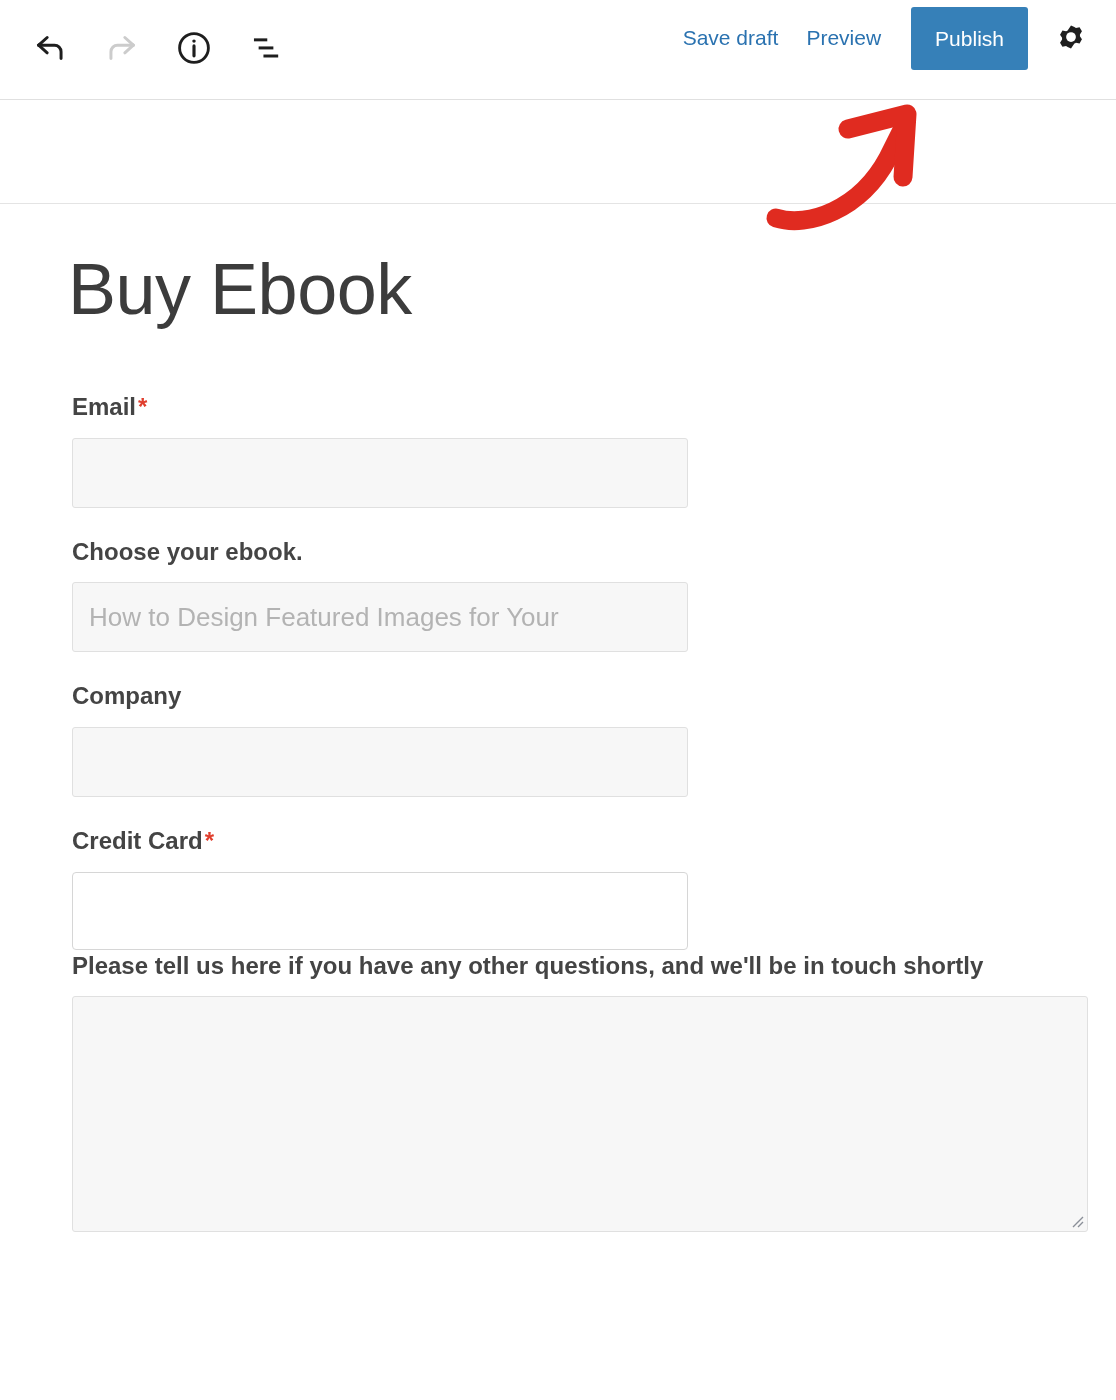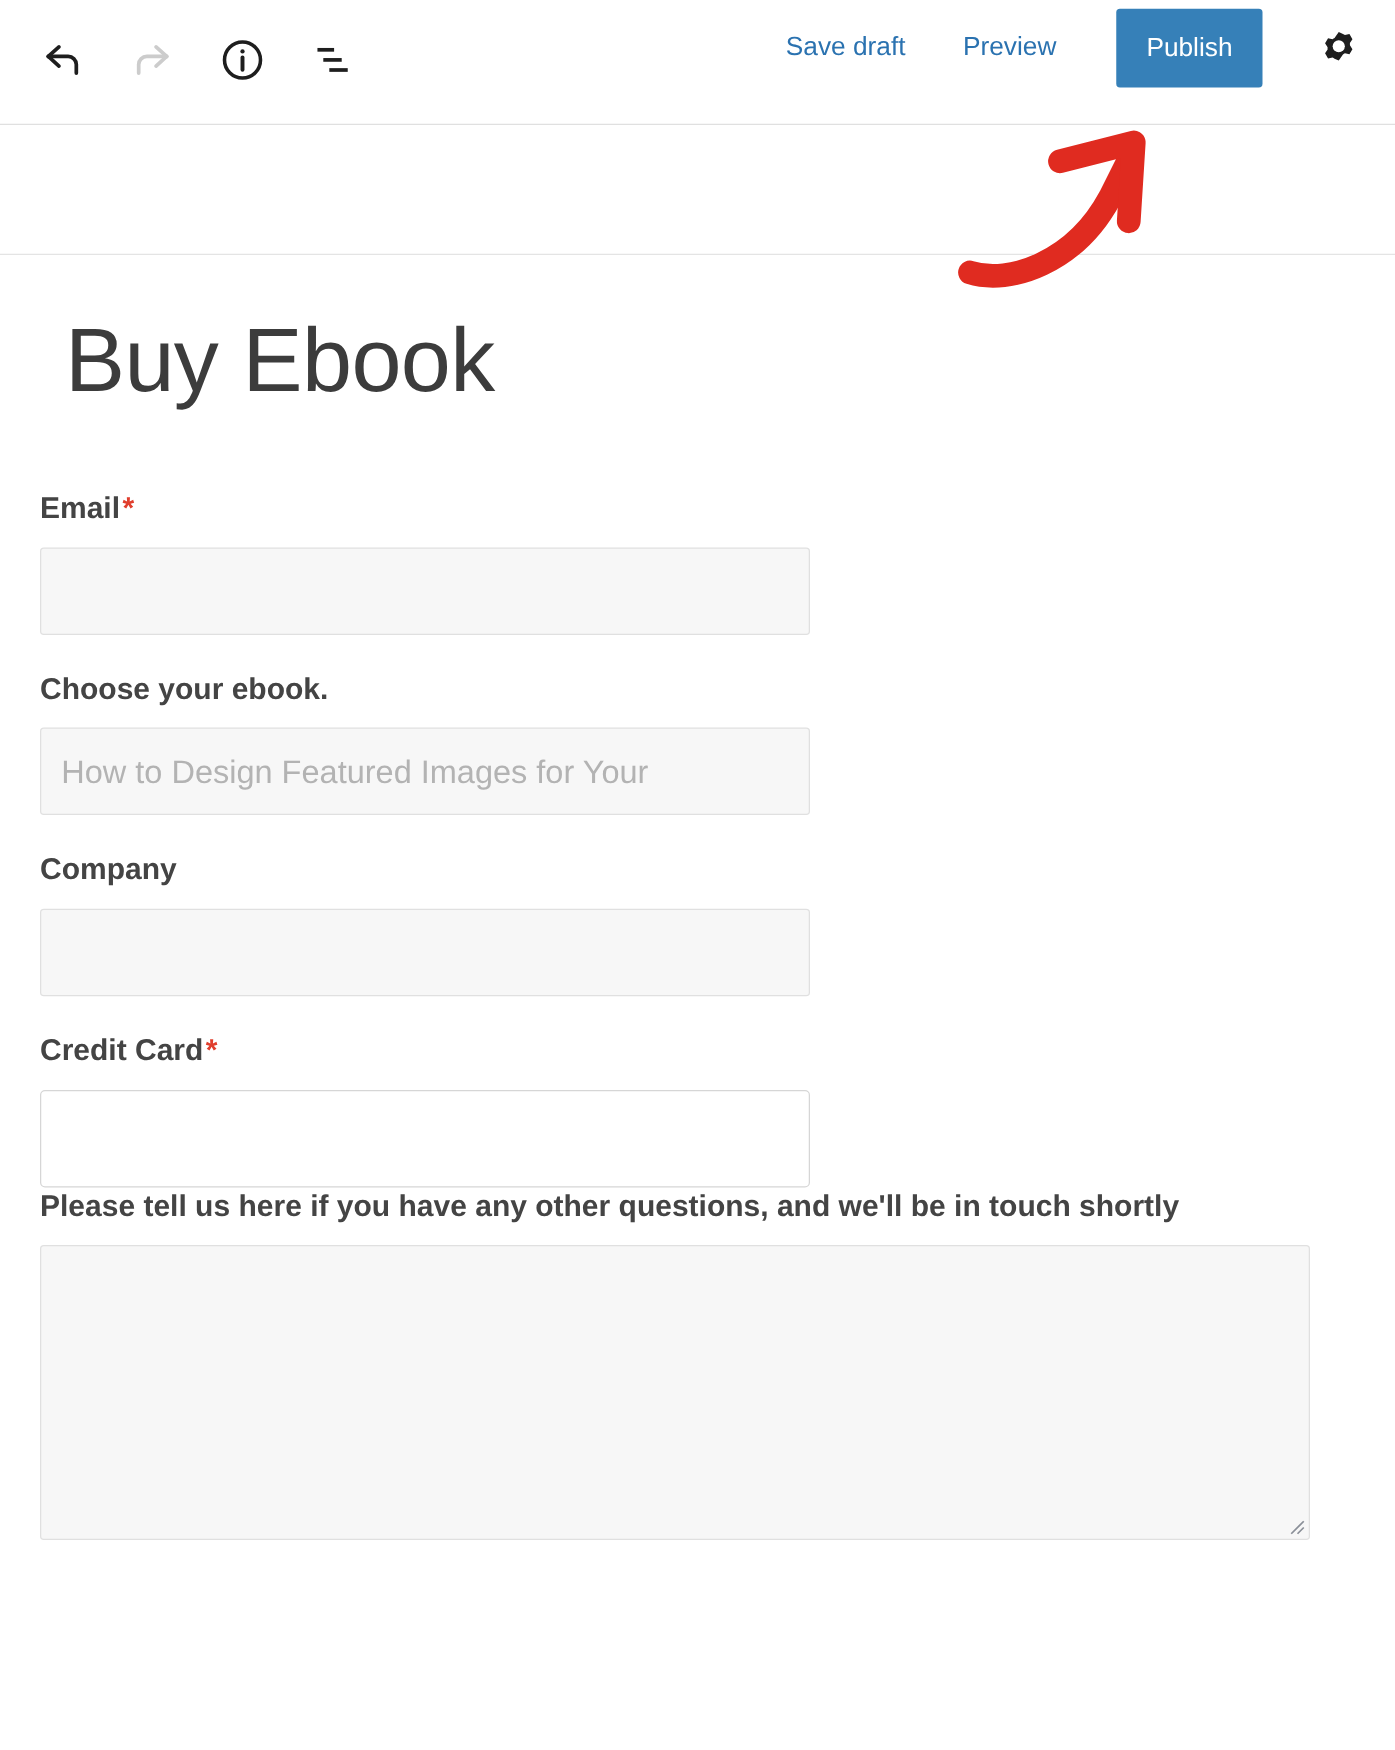--- a/index.html
+++ b/index.html
@@ -42,21 +42,21 @@
     padding: 0;
     cursor: pointer;
   }
   .bar-right {
     position: absolute;
     right: 14px;
     top: 0;
     height: 76px;
     display: flex;
     align-items: center;
-    gap: 18px;
+    gap: 0;
   }
   .link-btn {
     color: #2a72b0;
     font-size: 21px;
     background: transparent;
     border: none;
     cursor: pointer;
     padding: 10px 14px;
     font-family: "Liberation Sans", sans-serif;
     white-space: nowrap;
@@ -108,27 +108,27 @@
 
   
   .content {
     padding: 0;
   }
   .post-title {
     font-size: 72px;
     font-weight: 400;
     color: #3c3c3c;
     margin: 0;
-    padding: 46px 0 0 52px;
+    padding: 46px 0 0 68px;
     letter-spacing: -0.5px;
     line-height: 1.1;
   }
 
   .form-wrap {
-    padding: 62px 0 0 32px;
+    padding: 62px 0 0 72px;
   }
   .field {
     margin-bottom: 28px;
   }
   .field-label {
     font-size: 24px;
     font-weight: bold;
     color: #444444;
     margin-bottom: 14px;
     line-height: 1.36;

